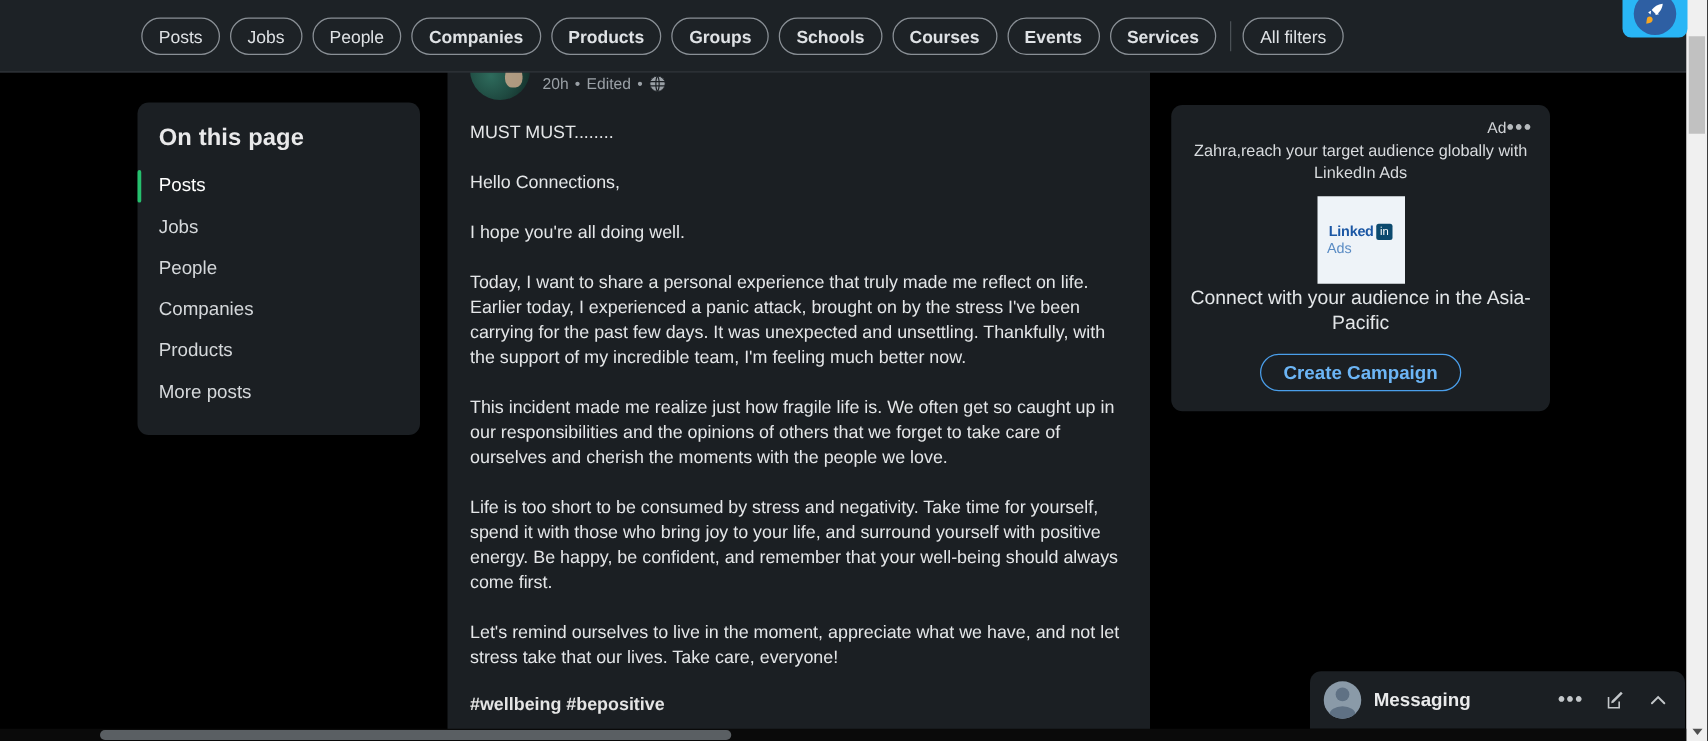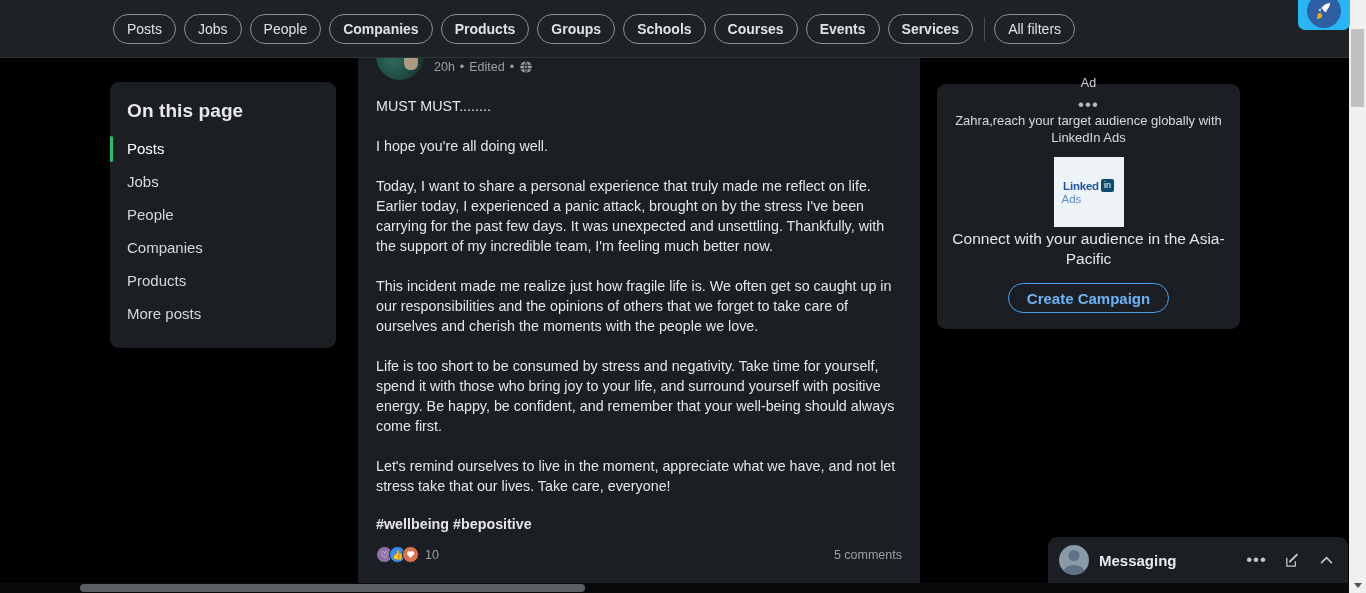--- a/index.html
+++ b/index.html
@@ -270,23 +270,21 @@
     width: 303px;
     background: #1b1f23;
     border-radius: 9px;
     padding: 10px 14px 16px;
     z-index: 10;
   }
   .ad-top {
     display: flex;
     align-items: center;
     justify-content: flex-end;
-    gap: 10px;
     height: 16px;
-    flex-direction: column;
   }
   .ad-label { font-size: 12.5px; color: #d0d3d6; }
   .ad-dots { font-size: 17px; color: #b6babd; line-height: 10px; cursor: pointer; letter-spacing: 1px; }
   .ad-headline {
     margin-top: 2px;
     text-align: center;
     font-size: 13px;
     line-height: 17px;
     color: #d8dbde;
   }
@@ -443,20 +441,21 @@
             <circle cx="8" cy="8" r="7" fill="#9aa0a6"></circle>
             <path d="M8 1c2 2.2 2 11.8 0 14M8 1C6 3.2 6 12.8 8 15M1.3 6h13.4M1.3 10h13.4" stroke="#1b1f23" stroke-width="1.1"></path>
             <circle cx="8" cy="8" r="7" stroke="#1b1f23" stroke-width="0.8"></circle>
           </svg>
         </span>
       </div>
     </div>
 
     <div class="post-body">
       <p>MUST MUST........</p>
+      <p>Hello Connections,</p>
       <p>I hope you're all doing well.</p>
       <p>Today, I want to share a personal experience that truly made me reflect on life. Earlier today, I experienced a panic attack, brought on by the stress I've been carrying for the past few days. It was unexpected and unsettling. Thankfully, with the support of my incredible team, I'm feeling much better now.</p>
       <p>This incident made me realize just how fragile life is. We often get so caught up in our responsibilities and the opinions of others that we forget to take care of ourselves and cherish the moments with the people we love.</p>
       <p>Life is too short to be consumed by stress and negativity. Take time for yourself, spend it with those who bring joy to your life, and surround yourself with positive energy. Be happy, be confident, and remember that your well-being should always come first.</p>
       <p class="tight">Let's remind ourselves to live in the moment, appreciate what we have, and not let stress take that our lives. Take care, everyone!</p>
       <div class="hashtags">#wellbeing #bepositive</div>
     </div>
 
     <div class="social-row">
       <div class="reactions">

